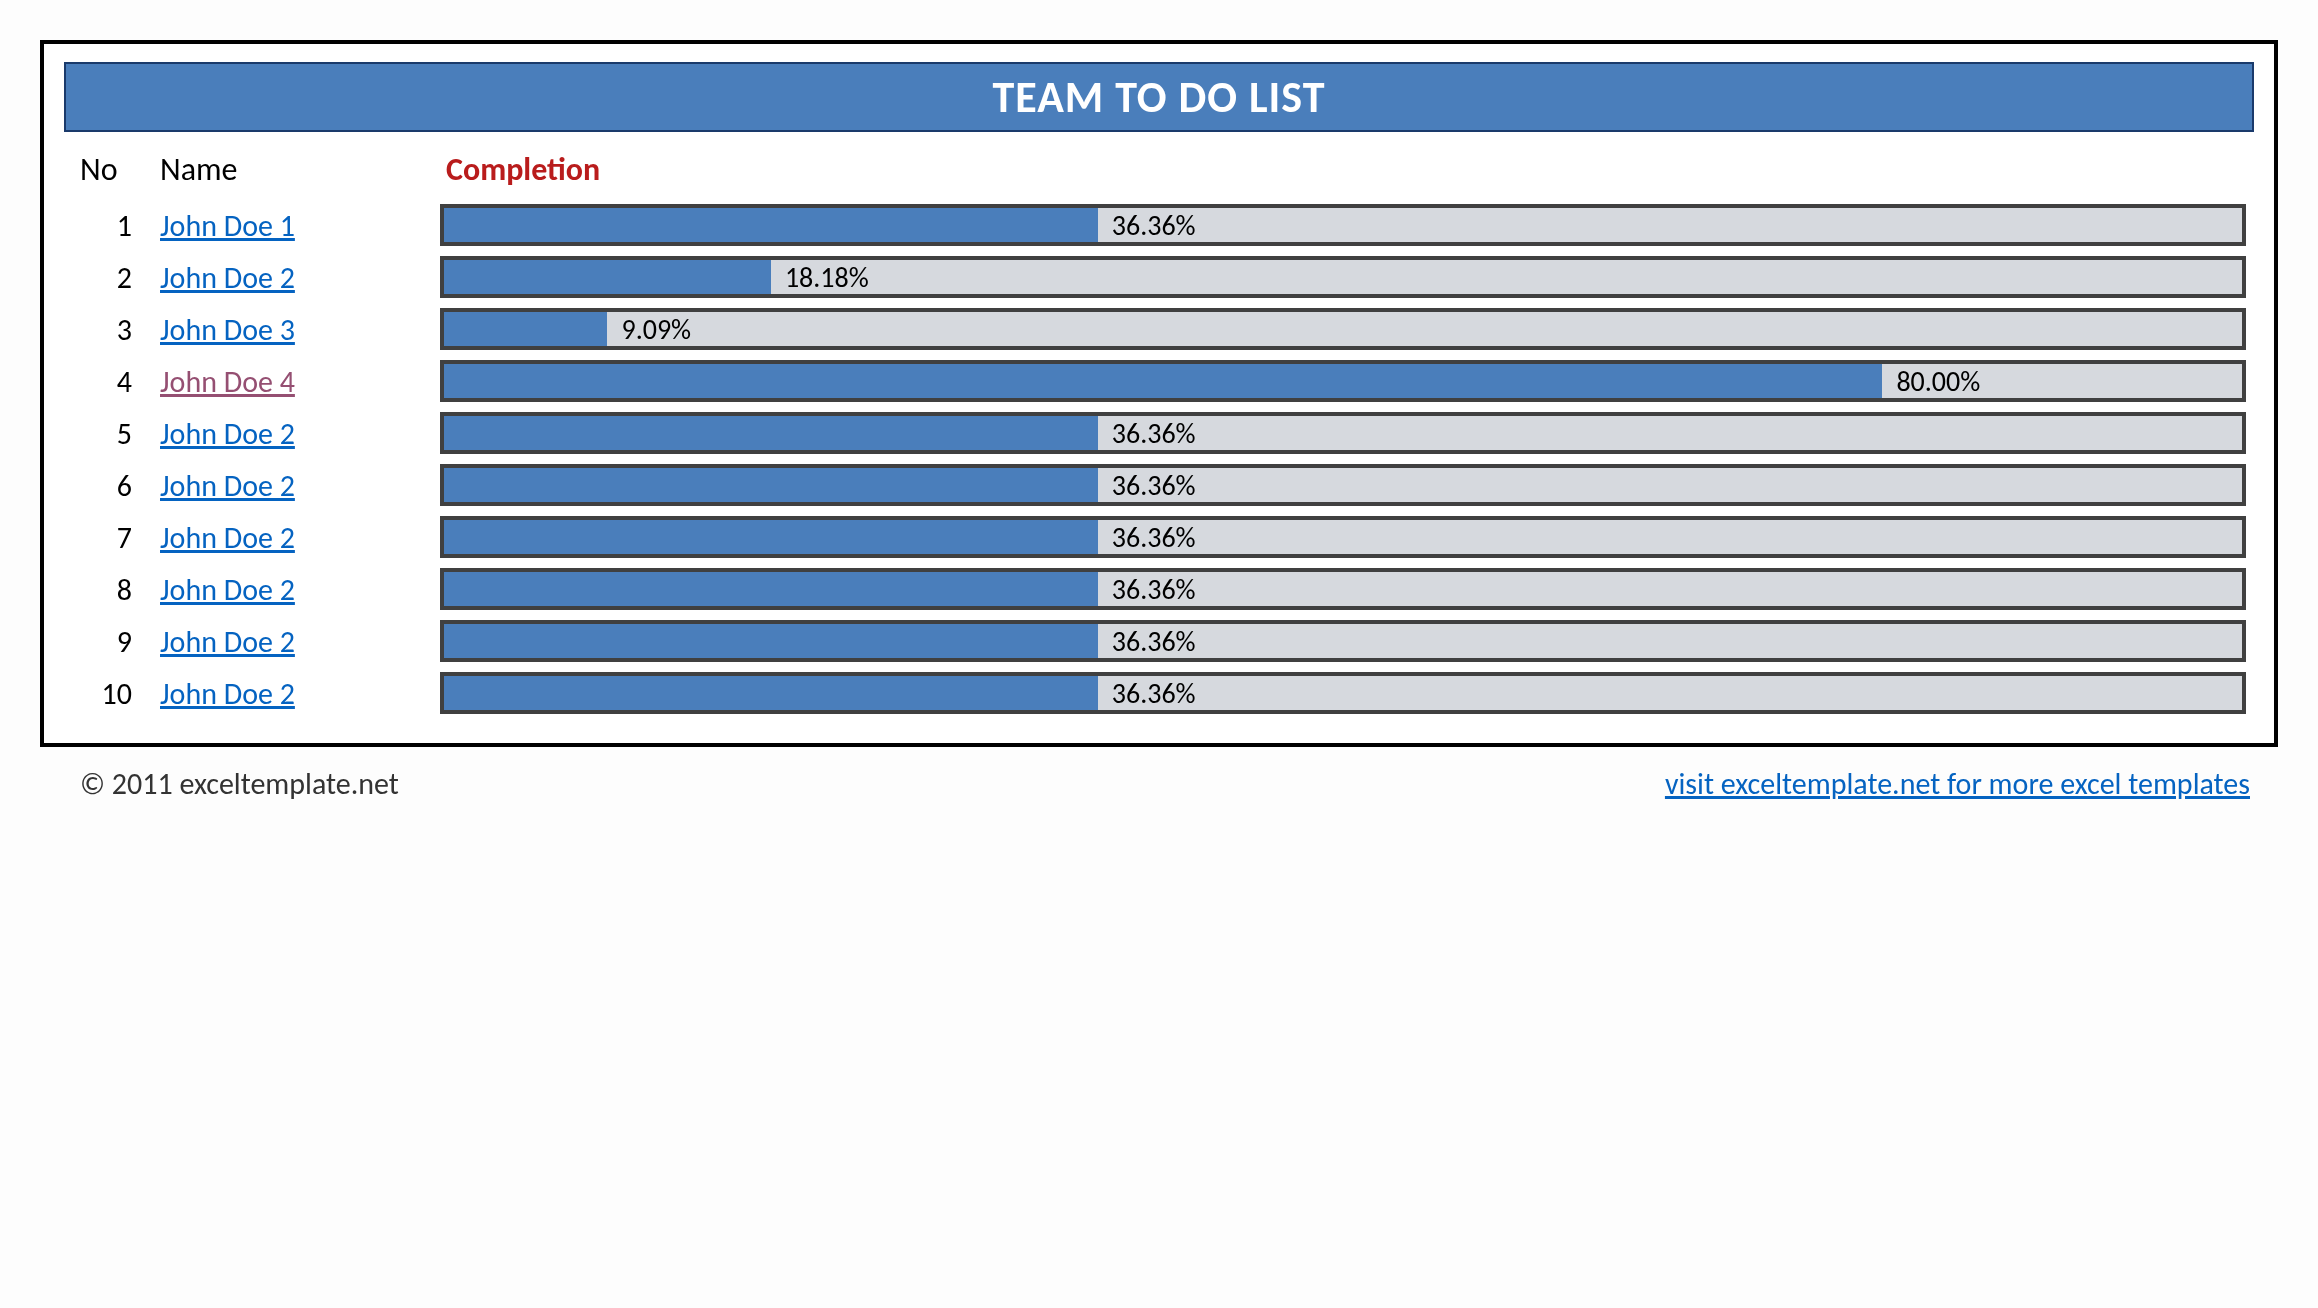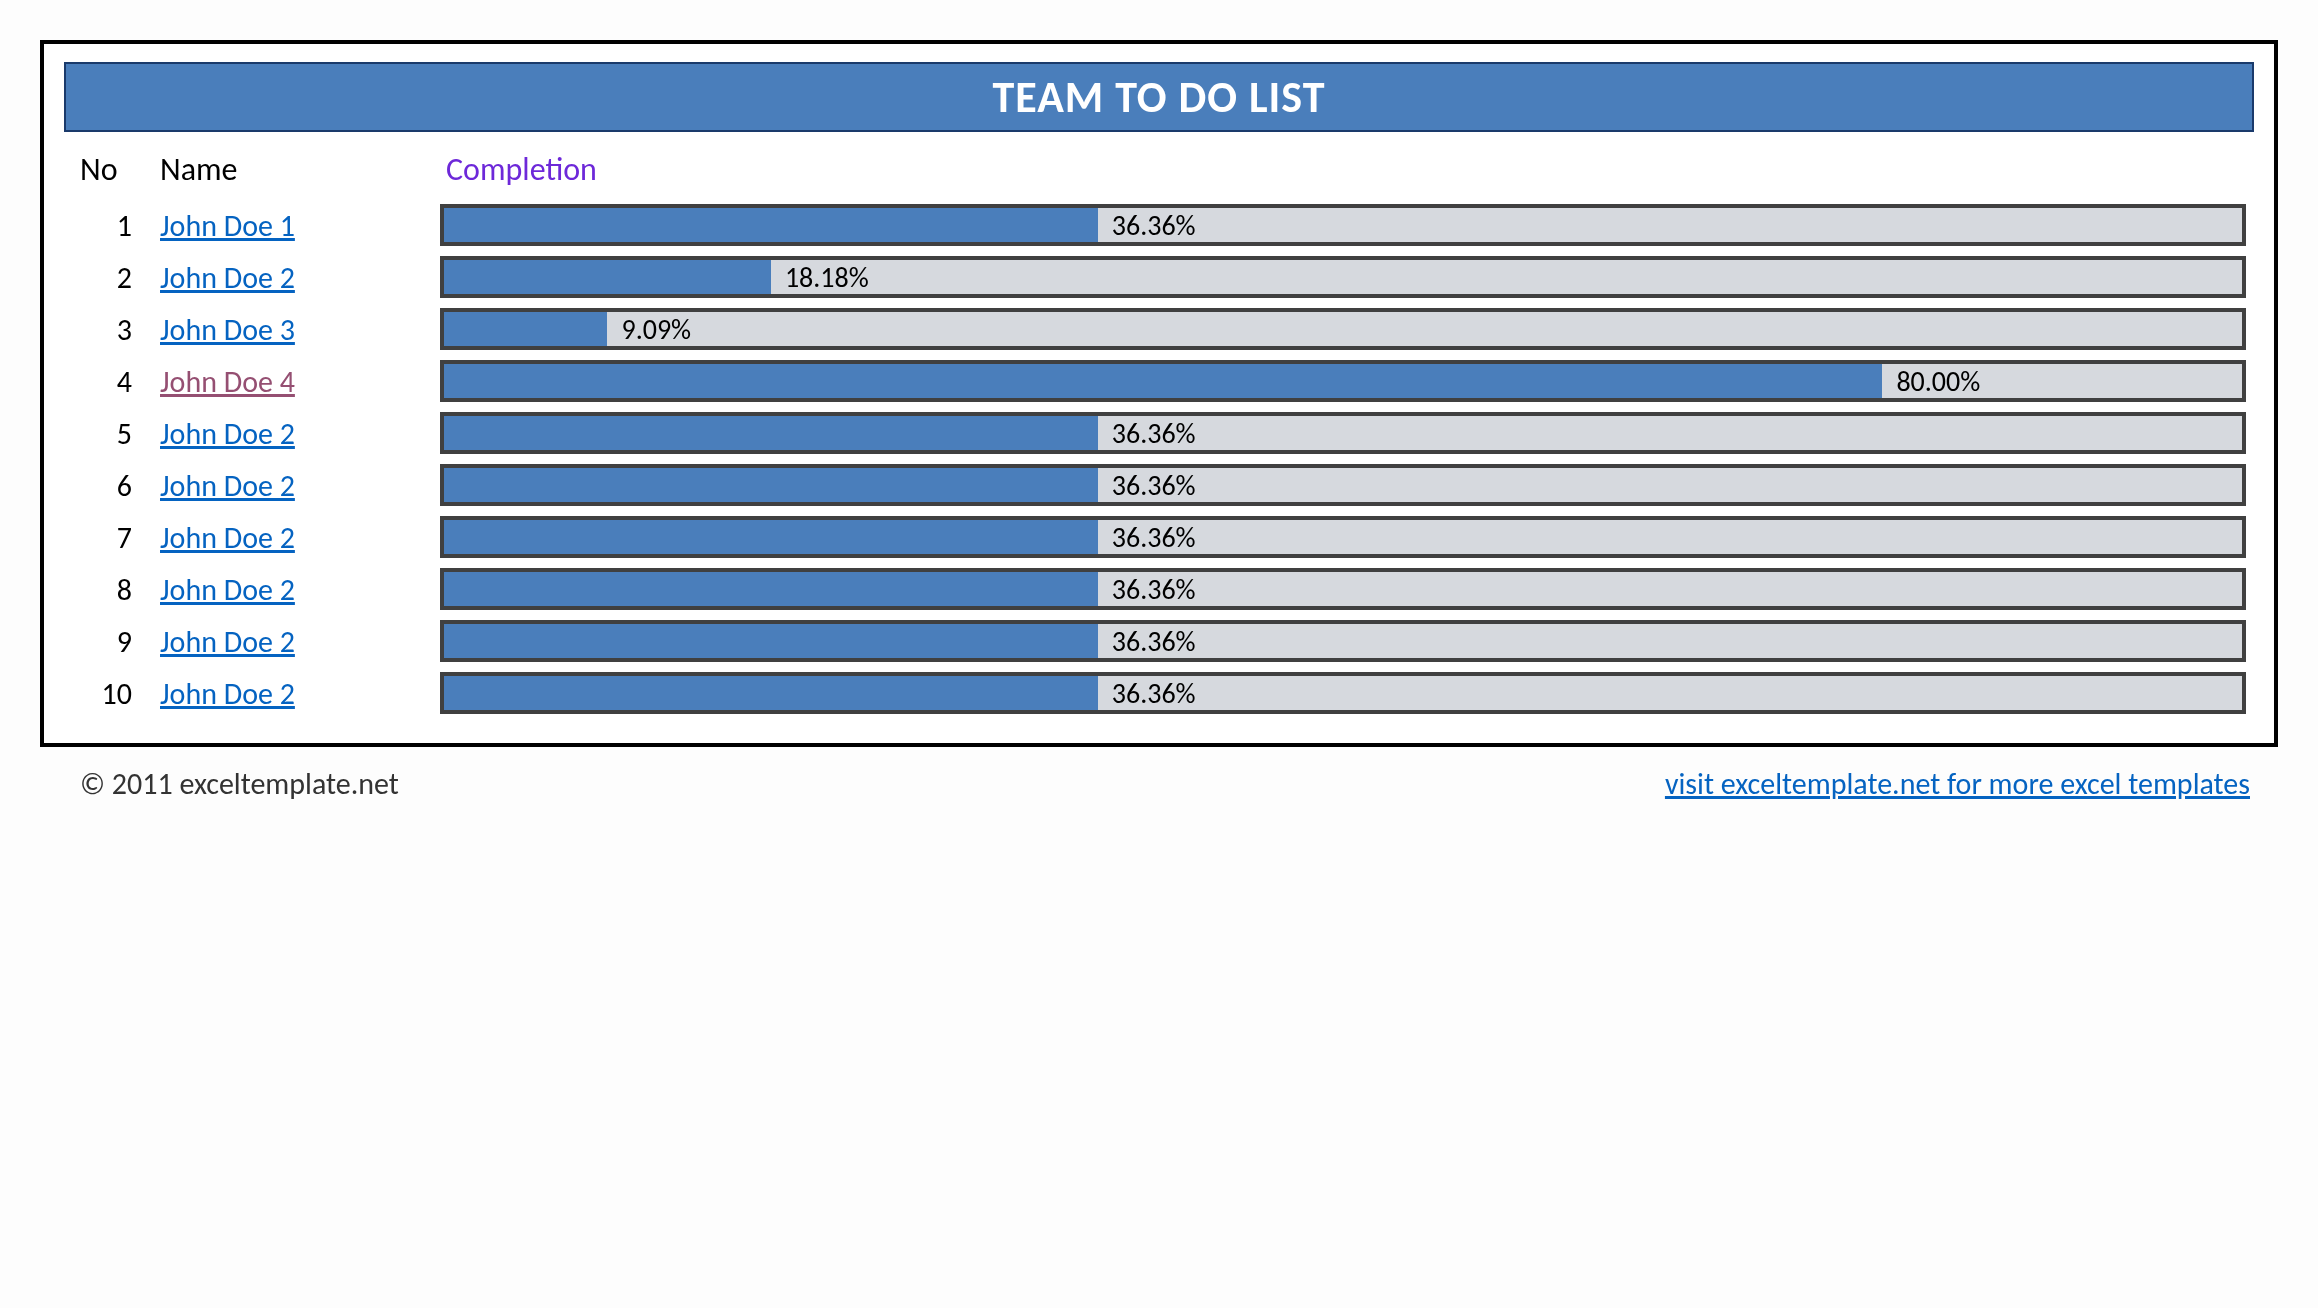--- a/index.html
+++ b/index.html
@@ -44,22 +44,22 @@
     .col-name {
       width: 280px;
       font-size: 32px;
       font-weight: 500;
       color: #000;
       text-align: left;
     }
     .col-completion {
       flex: 1;
       font-size: 32px;
-      font-weight: 400;
-      color: #6d28d9;
+      font-weight: 700;
+      color: #b91c1c;
       text-align: left;
       padding-left: 6px;
     }
     .data-row {
       display: flex;
       align-items: center;
       padding: 4px 0 4px 16px;
       min-height: 52px;
     }
     .cell-no {

